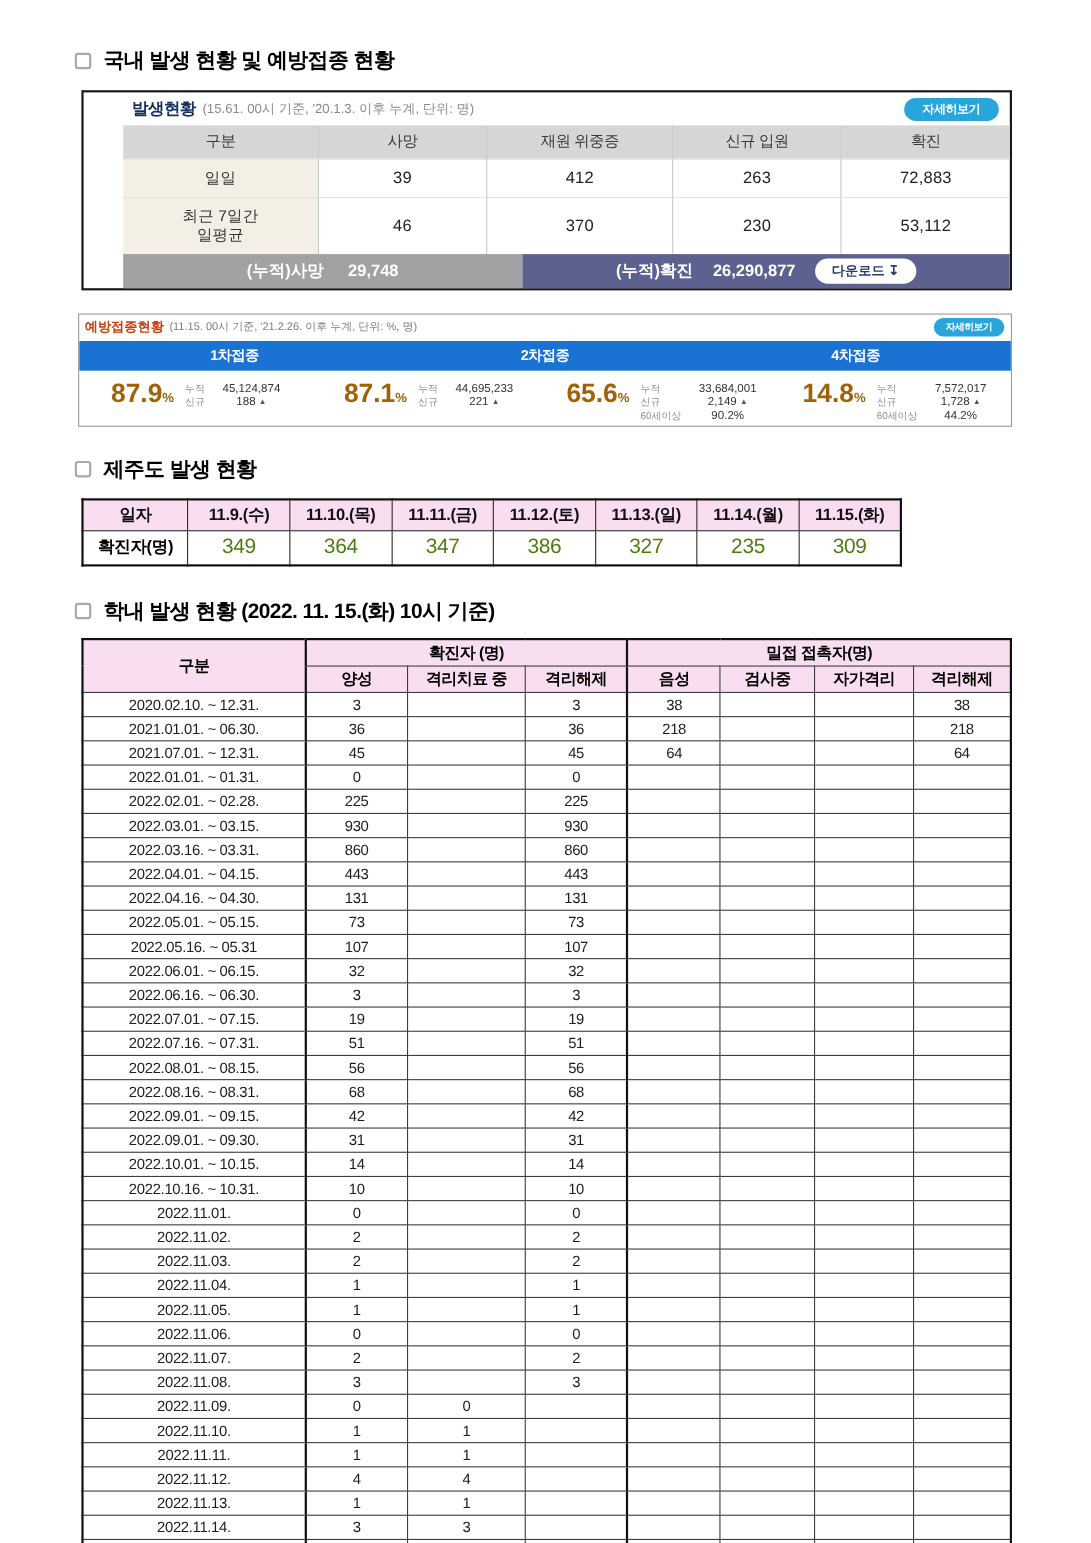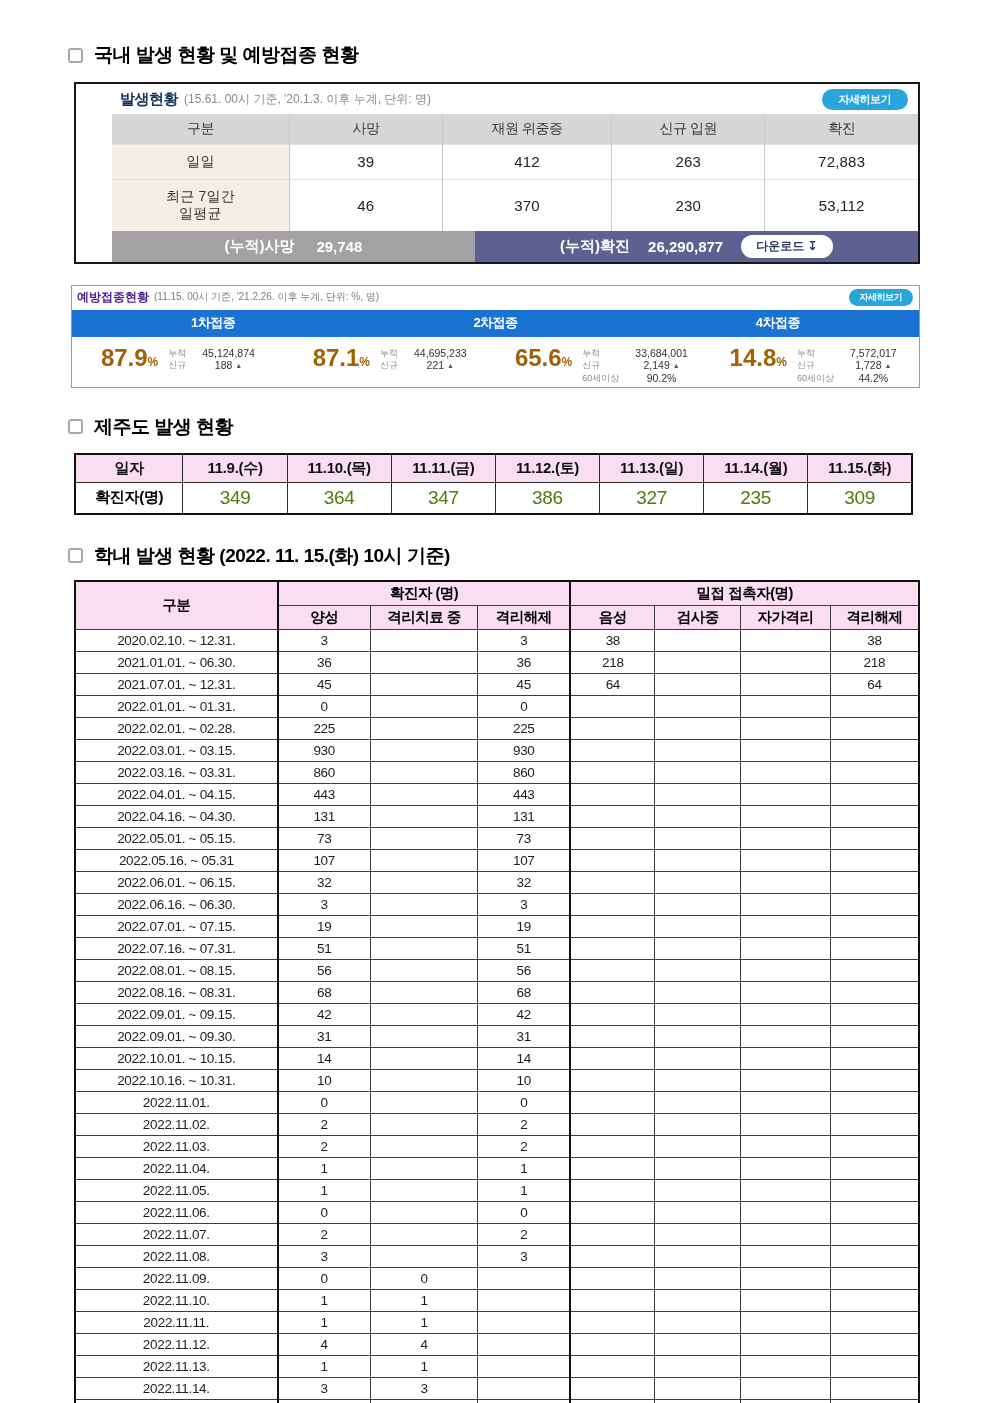--- a/index.html
+++ b/index.html
@@ -59,42 +59,42 @@
   .pill-white {
     background:#fff; color:#2c3a6b; font-size:12px; font-weight:bold;
     padding:3px 15px; border-radius:12px; border:none; cursor:pointer;
   }
   
   .vac-card {
     margin:21px 0 0 71px; width:849px; border:1px solid #9a9a9a;
     background:#fff; overflow:hidden;
   }
   .vac-head { display:flex; align-items:center; padding:3px 6px 2px 5px; }
-  .vac-title { font-weight:bold; font-size:12px; color:#4c1d95; }
+  .vac-title { font-weight:bold; font-size:12px; color:#c2410c; }
   .vac-sub { color:#7d7d7d; font-size:10px; margin-left:5px; }
   .pill-blue.small { font-size:9px; padding:2px 11px; border-radius:9px; }
   .vac-bar { display:flex; background:#1a73d3; margin-top:2px; }
   .vac-bar .vac-bar-cell {
     flex:1; color:#fff; text-align:center; font-weight:bold; font-size:13px;
     padding:4px 0 5px; letter-spacing:-0.5px;
   }
   .vac-body { display:flex; padding:8px 0 3px; }
   .vac-cell { flex:1; display:flex; justify-content:center; gap:10px; }
   .vac-pct { color:#a16207; font-weight:bold; font-size:24px; line-height:1.05; white-space:nowrap; }
   .vac-pct .unit { font-size:12px; font-weight:bold; }
   .vac-stats {
     display:grid; grid-template-columns:auto auto; column-gap:16px;
     row-gap:0; align-content:start; margin-top:2px;
   }
   .vac-stats .lbl { font-size:9px; color:#8d8d8d; line-height:12px; }
   .vac-stats .val { font-size:10.5px; color:#333; line-height:12px; text-align:center; white-space:nowrap; }
   .vac-stats .arrow { font-size:7px; color:#555; vertical-align:1px; }
   
   .jeju-table {
-    margin:13px 0 0 74px; width:839px; border-collapse:collapse;
+    margin:13px 0 0 74px; width:746px; border-collapse:collapse;
     table-layout:fixed; border:2px solid #111;
   }
   .jeju-table th, .jeju-table td {
     border:1px solid #2c2c2c; text-align:center; letter-spacing:-0.3px;
   }
   .jeju-table th { background:#f9ddf1; font-size:15px; font-weight:bold; padding:4px 2px; }
   .jeju-table td { font-size:19px; padding:4px 2px; color:#4d7c0f; }
   .jeju-table td.rowhead { font-weight:bold; font-size:15px; color:#000; }
   
   .school-table {

